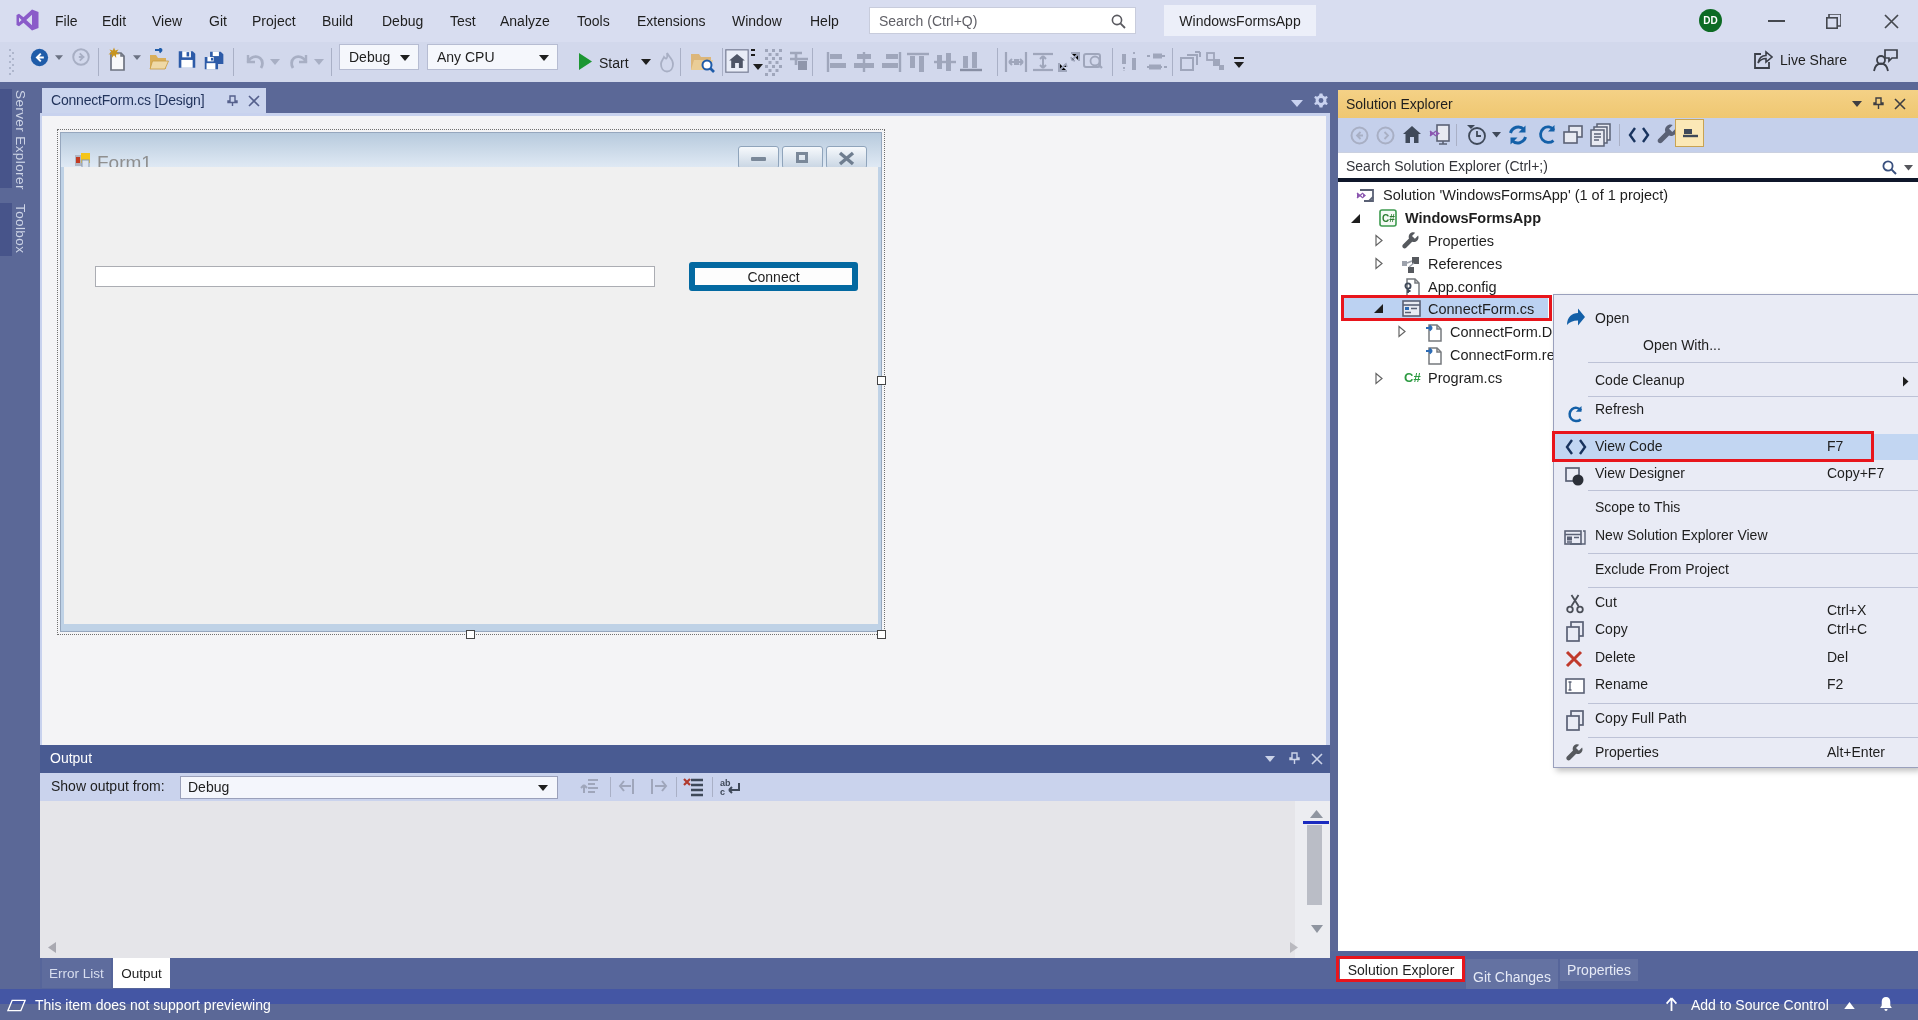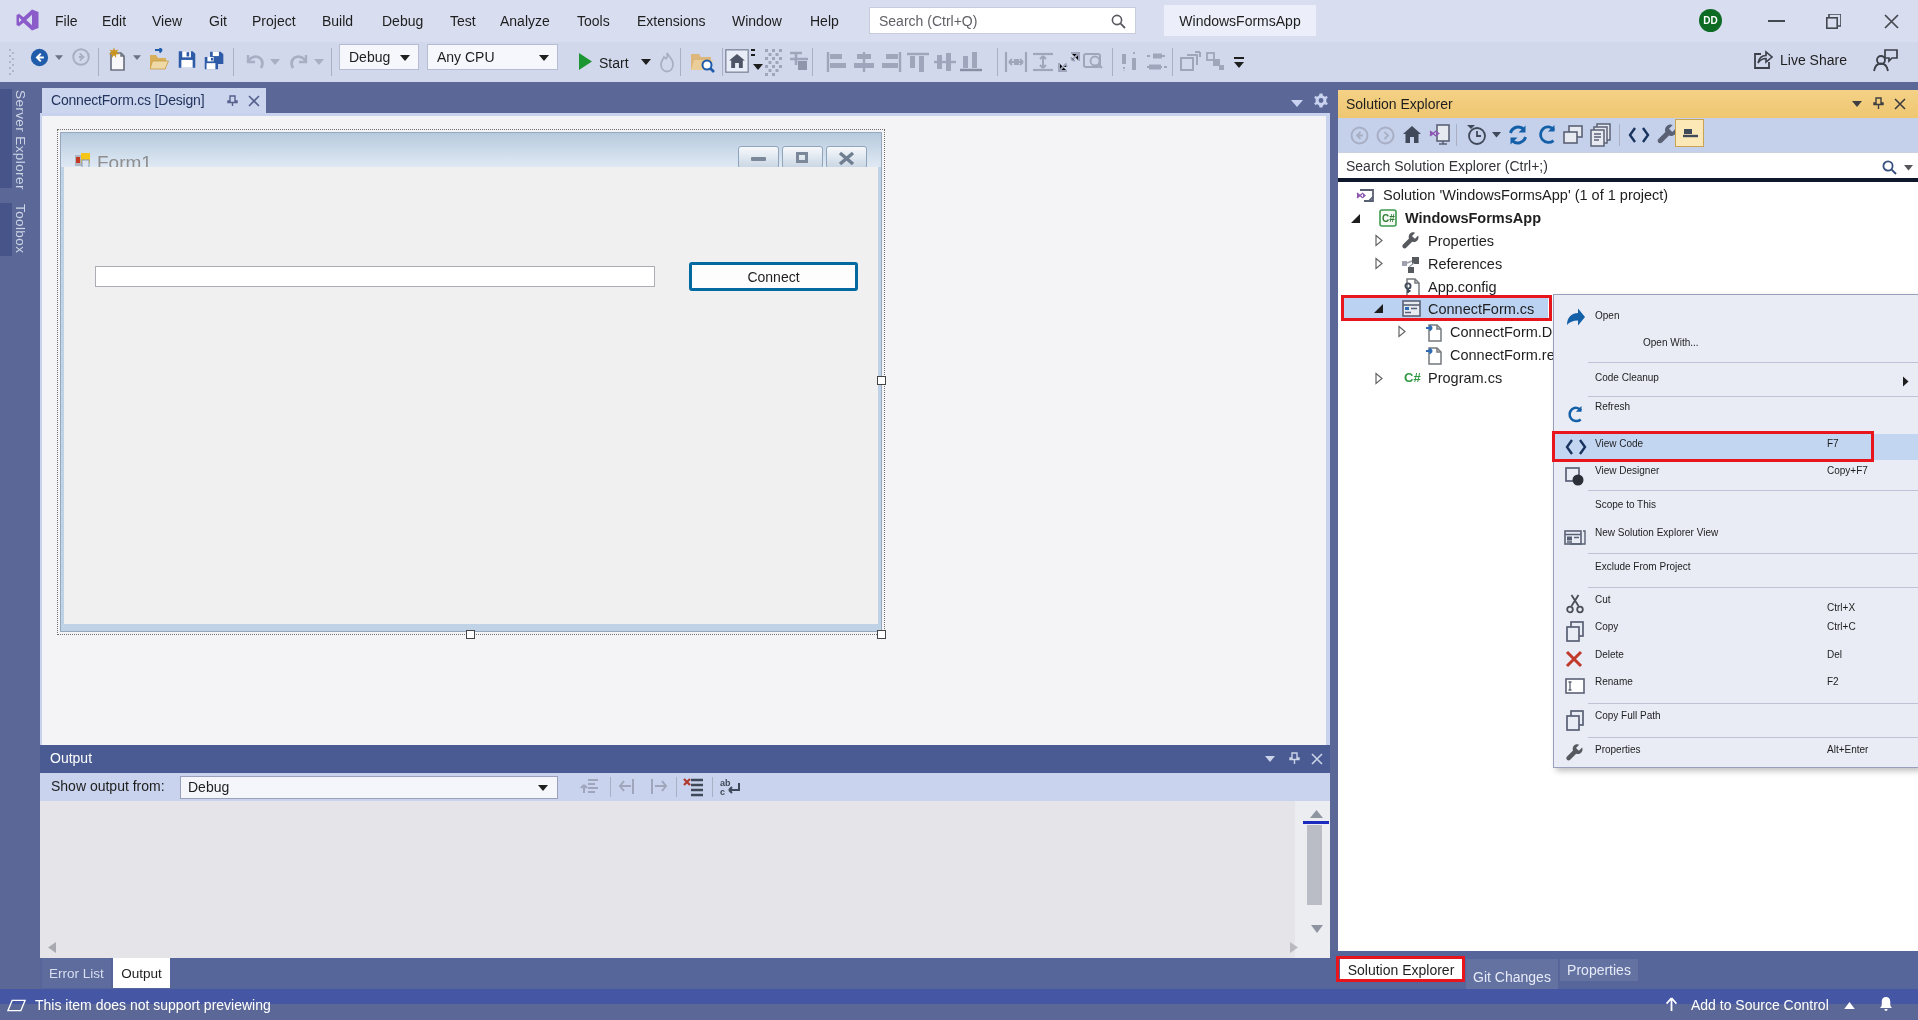--- a/index.html
+++ b/index.html
@@ -351,21 +351,21 @@
           </div>
         <div class="abs" style="left:765px;top:13px;width:41px;height:23px;background:linear-gradient(#F6F9FC,#C8D5E3);border:1px solid #8FA4BB;border-radius:3px;">
             <svg style="position:absolute;left:11px;top:4px;" width="17" height="15" viewBox="0 0 17 15">
               <path d="M2 2 L15 13 M15 2 L2 13" stroke="#6F7E90" stroke-width="3.4"></path>
             </svg>
           </div>
       </div>
 
       <div class="abs" style="left:3px;top:34px;width:814px;height:457px;background:#F0F0F0;">
         <div class="abs" style="left:31px;top:99px;width:560px;height:21px;background:#FFFFFF;border:1px solid #ABADB3;"></div>
-        <div class="abs" style="left:625px;top:95px;width:169px;height:29px;background:#FDFDFD;border:3px solid #0369a1;border-radius:3px;display:flex;align-items:center;justify-content:center;">Connect</div>
+        <div class="abs" style="left:625px;top:95px;width:169px;height:29px;background:#FDFDFD;border:6px solid #0369a1;border-radius:3px;display:flex;align-items:center;justify-content:center;">Connect</div>
       </div>
     </div>
 
     <div class="abs" style="left:837px;top:263px;width:9px;height:9px;background:#fff;border:1px solid #444;"></div>
     <div class="abs" style="left:426px;top:517px;width:9px;height:9px;background:#fff;border:1px solid #444;"></div>
     <div class="abs" style="left:837px;top:517px;width:9px;height:9px;background:#fff;border:1px solid #444;"></div>
   </div>
 
   <div class="abs" style="left:0;top:663px;width:1290px;height:28px;background:#495B92;">
     <span style="position:absolute;left:10px;top:5px;color:#FFFFFF;">Output</span>
@@ -610,21 +610,21 @@
   </div>
 </div>
 
 <div class="abs" style="left:1330px;top:951px;width:588px;height:38px;background:#56659A;">
   <div class="abs" style="left:10px;top:8px;width:122px;height:21px;background:#FFFFFF;color:#1E1E1E;display:flex;align-items:center;justify-content:center;">Solution Explorer</div>
   <div class="abs" style="left:6px;top:5px;width:129px;height:26px;border:3px solid #E8151C;"></div>
   <div class="abs" style="left:136px;top:8px;width:92px;height:36px;background:#6472A2;color:#E6EAF6;display:flex;align-items:center;justify-content:center;">Git Changes</div>
   <div class="abs" style="left:230px;top:8px;width:78px;height:22px;background:#6472A2;color:#E6EAF6;display:flex;align-items:center;justify-content:center;">Properties</div>
 </div>
 
-<div class="abs" id="ctxmenu" style="left:1553px;top:294px;width:365px;height:474px;background:#E9EBF5;border:1px solid #9AA0BC;border-right:none;box-shadow:3px 3px 6px rgba(0,0,0,0.25);font-size:10px;text-decoration:underline;">
+<div class="abs" id="ctxmenu" style="left:1553px;top:294px;width:365px;height:474px;background:#E9EBF5;border:1px solid #9AA0BC;border-right:none;box-shadow:3px 3px 6px rgba(0,0,0,0.25);font-size:14px;text-decoration:underline;">
   <svg class="abs" style="left:10px;top:310px;top:12px;" width="22" height="22" viewBox="0 0 22 22">
       <path d="M3 18 C3 10, 8 6, 14 6 L14 1.5 L21 10 L14 18.5 L14 13.5 C9 13.5, 5.5 15, 3 18 Z" fill="#1460A8"></path>
     </svg>
   <span class="abs" style="left:41px;top:15px;">Open</span>
   <span class="abs" style="left:41px;top:42px;margin-left:48px;">Open With...</span>
   <div class="abs" style="left:34px;top:67px;width:330px;height:1px;background:#BDC2D6;"></div>
   <span class="abs" style="left:41px;top:77px;">Code Cleanup</span>
   <svg class="abs" style="left:348px;top:81px;" width="7" height="11" viewBox="0 0 7 11">
       <path d="M1 0.5 L6.5 5.5 L1 10.5 Z" fill="#1E1E1E"></path>
     </svg>

